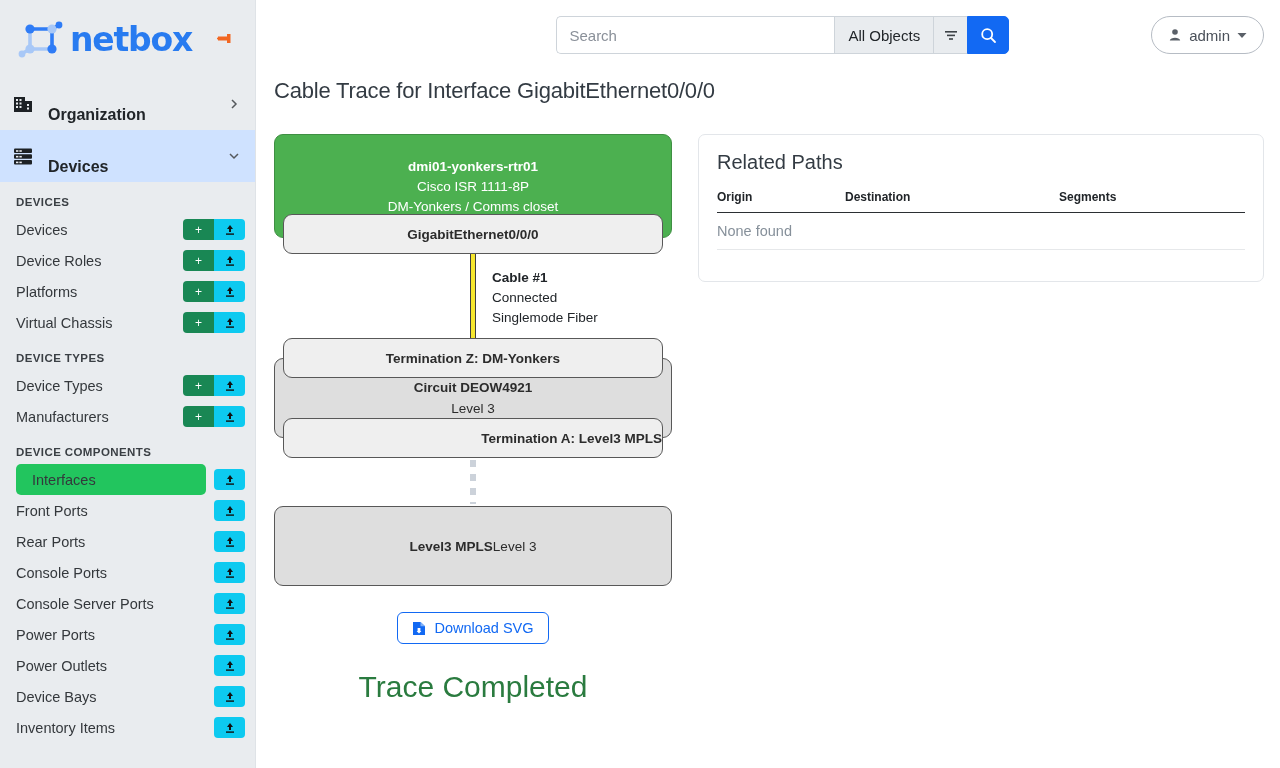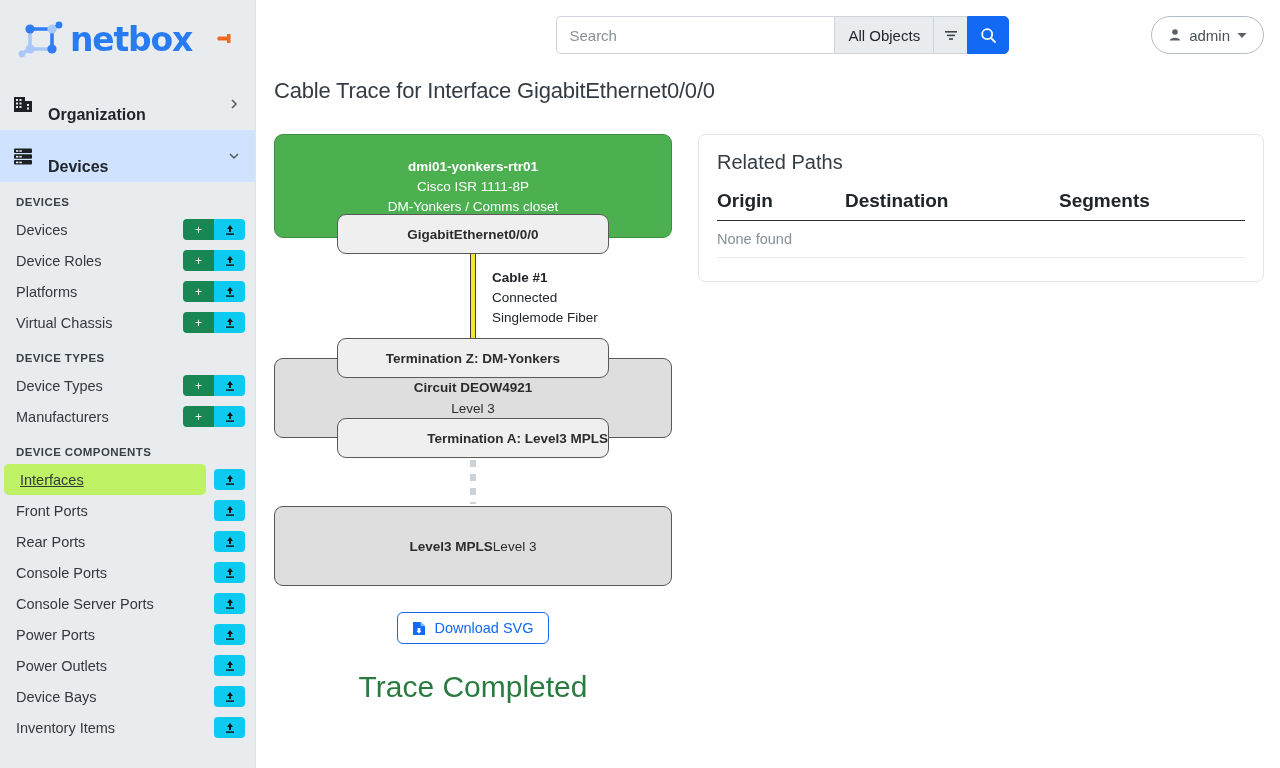--- a/index.html
+++ b/index.html
@@ -51,21 +51,21 @@
   .section-title {
     font-size: 11.5px; font-weight: bold; letter-spacing: .4px;
     color: #3a3f44; padding: 14px 0 6px 16px; text-transform: uppercase;
   }
   .nav-item {
     display: flex; align-items: center; justify-content: space-between;
     height: 31px; margin: 0 10px 0 0; padding-left: 16px;
     font-size: 14.5px; color: #34383c; cursor: pointer;
     border-radius: 5px;
   }
-  .nav-item.selected { background: #bef264; margin-left: 4px; margin-right: 49px; text-decoration: underline; }
+  .nav-item.selected { background: #22c55e; margin-left: 16px; margin-right: 49px; }
   .nav-item .label { white-space: nowrap; }
   .btn-pair { display: flex; flex: 0 0 auto; }
   .mini-btn {
     width: 31px; height: 21px;
     display: flex; align-items: center; justify-content: center;
     color: #ffffff; font-size: 12px; cursor: pointer;
   }
   .mini-add { background: #198754; border-radius: 4px 0 0 4px; }
   .mini-imp { background: #0dcaf0; border-radius: 0 4px 4px 0; color:#111; }
   .mini-imp.solo { border-radius: 4px; }
@@ -126,21 +126,21 @@
     background: #4cb050; color: #ffffff;
     height: 104px; padding-top: 22px;
     border-color: #3f8f43;
   }
   .node-device .t1 { font-size: 13.5px; font-weight: bold; line-height: 20px; }
   .node-device .t2 { font-size: 13.5px; line-height: 20px; }
   .node-device .t3 { font-size: 13.5px; line-height: 20px; }
 
   .node-term {
     background: #efefef; color: #2c2c2c;
-    height: 40px; width: 272px; margin: -24px auto 0 auto;
+    height: 40px; width: 380px; margin: -24px auto 0 auto;
     display: flex; align-items: center; justify-content: center;
     font-size: 13.5px; font-weight: bold; z-index: 3;
   }
 
   .cable-seg { position: relative; height: 84px; }
   .cable-line {
     position: absolute; left: 199px; top: 0; transform: translateX(-50%);
     width: 6px; height: 100px; background: #f6e72e;
     border-left: 1.5px solid #3e3e3e; border-right: 1.5px solid #3e3e3e;
   }
@@ -190,21 +190,21 @@
 
   
   .card {
     flex: 0 0 566px; width: 566px; height: 148px;
     border: 1px solid #e3e6ea; border-radius: 7px;
     padding: 16px 18px 0 18px; background: #fff;
   }
   .card-title { font-size: 20px; color: #333b43; font-weight: normal; margin-bottom: 16px; }
   table.rp { width: 100%; border-collapse: collapse; }
   table.rp th {
-    text-align: left; font-size: 19px; font-weight: bold; color: #212529;
+    text-align: left; font-size: 12px; font-weight: bold; color: #212529;
     padding: 0 0 8px 0; border-bottom: 1px solid #2b2f33;
   }
   table.rp td {
     font-size: 14.5px; color: #86909a; padding: 10px 0 10px 0;
     border-bottom: 1px solid #e6e8ea;
   }
   .col-o { width: 128px; }
   .col-d { width: 214px; }
 </style>
 </head>

